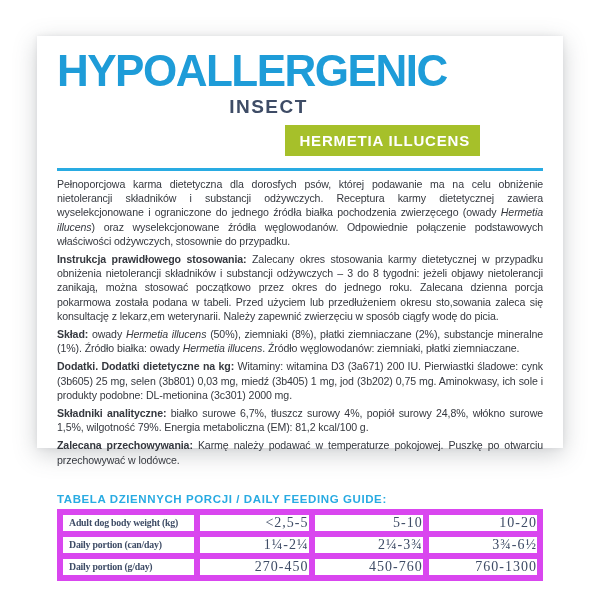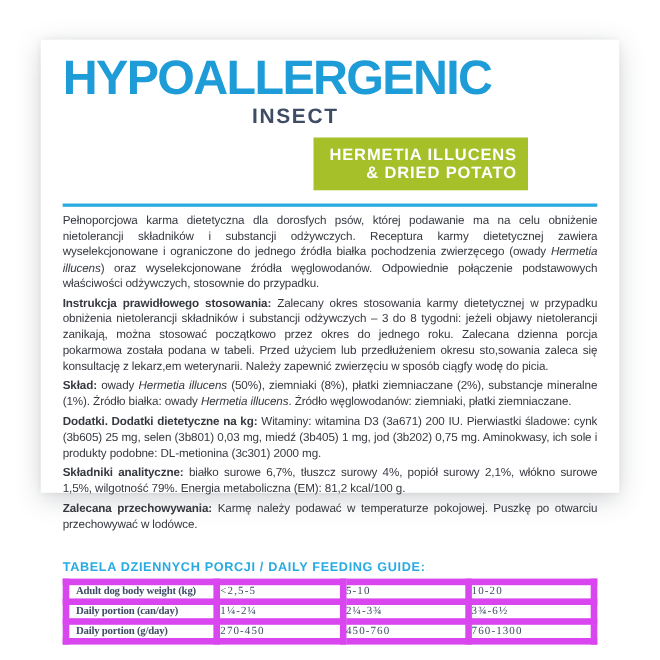--- a/index.html
+++ b/index.html
@@ -85,49 +85,48 @@
   }
   td.row-label {
     width: 28.6%;
     font-size: 9.8px;
     font-weight: bold;
     padding-left: 6px;
     letter-spacing: -0.2px;
   }
   td.row-value {
     width: 23.8%;
-    font-size: 10px;
+    font-size: 14px;
     letter-spacing: 1px;
-    text-align: left;
+    text-align: right;
   }
 </style>
 </head>
 <body>
 
 <div class="page-card">
 
   <div class="brand-header">
     <div class="product-title">HYPOALLERGENIC</div>
     <div class="product-variant">INSECT</div>
     <div class="badge-wrap">
       <div class="ingredient-badge">
         <div>HERMETIA ILLUCENS</div>
-        <div>&amp; DRIED POTATO</div>
       </div>
     </div>
   </div>
 
   <div class="divider-rule"></div>
 
   <div class="body-text">
       <p class="para"><span>Pełnoporcjowa karma dietetyczna dla dorosfych psów, której podawanie ma na celu obniżenie nietolerancji składników i substancji odżywczych. Receptura karmy dietetycznej zawiera wyselekcjonowane i ograniczone do jednego źródła białka pochodzenia zwierzęcego (owady </span><span class="i">Hermetia illucens</span><span>) oraz wyselekcjonowane źródła węglowodanów. Odpowiednie połączenie podstawowych właściwości odżywczych, stosownie do przypadku.</span></p>
       <p class="para"><span class="b">Instrukcja prawidłowego stosowania:</span><span> Zalecany okres stosowania karmy dietetycznej w przypadku obniżenia nietolerancji składników i substancji odżywczych – 3 do 8 tygodni: jeżeli objawy nietolerancji zanikają, można stosować początkowo przez okres do jednego roku. Zalecana dzienna porcja pokarmowa została podana w tabeli. Przed użyciem lub przedłużeniem okresu sto,sowania zaleca się konsultację z lekarz,em weterynarii. Należy zapewnić zwierzęciu w sposób ciągfy wodę do picia.</span></p>
       <p class="para"><span class="b">Skład:</span><span> owady </span><span class="i">Hermetia illucens</span><span> (50%), ziemniaki (8%), płatki ziemniaczane (2%), substancje mineralne (1%). Źródło białka: owady </span><span class="i">Hermetia illucens</span><span>. Źródło węglowodanów: ziemniaki, płatki ziemniaczane.</span></p>
       <p class="para"><span class="b">Dodatki. Dodatki dietetyczne na kg:</span><span> Witaminy: witamina D3 (3a671) 200 IU. Pierwiastki śladowe: cynk (3b605) 25 mg, selen (3b801) 0,03 mg, miedź (3b405) 1 mg, jod (3b202) 0,75 mg. Aminokwasy, ich sole i produkty podobne: DL-metionina (3c301) 2000 mg.</span></p>
-      <p class="para"><span class="b">Składniki analityczne:</span><span> białko surowe 6,7%, tłuszcz surowy 4%, popiół surowy 2,1%, włókno surowe 1,5%, wilgotność 79%. Energia metaboliczna (EM): 81,2 kcal/100 g.</span></p>
+      <p class="para"><span class="b">Składniki analityczne:</span><span> białko surowe 6,7%, tłuszcz surowy 4%, popiół surowy 24,8%, włókno surowe 1,5%, wilgotność 79%. Energia metaboliczna (EM): 81,2 kcal/100 g.</span></p>
       <p class="para"><span class="b">Zalecana przechowywania:</span><span> Karmę należy podawać w temperaturze pokojowej. Puszkę po otwarciu przechowywać w lodówce.</span></p>
     </div>
 
   <div class="feeding-guide-title">TABELA DZIENNYCH PORCJI / DAILY FEEDING GUIDE:</div>
 
   <table class="feeding-guide">
     <tbody>
         <tr>
           <td class="row-label">Adult dog body weight (kg)</td>
           <td class="row-value">&lt;2,5-5</td>

